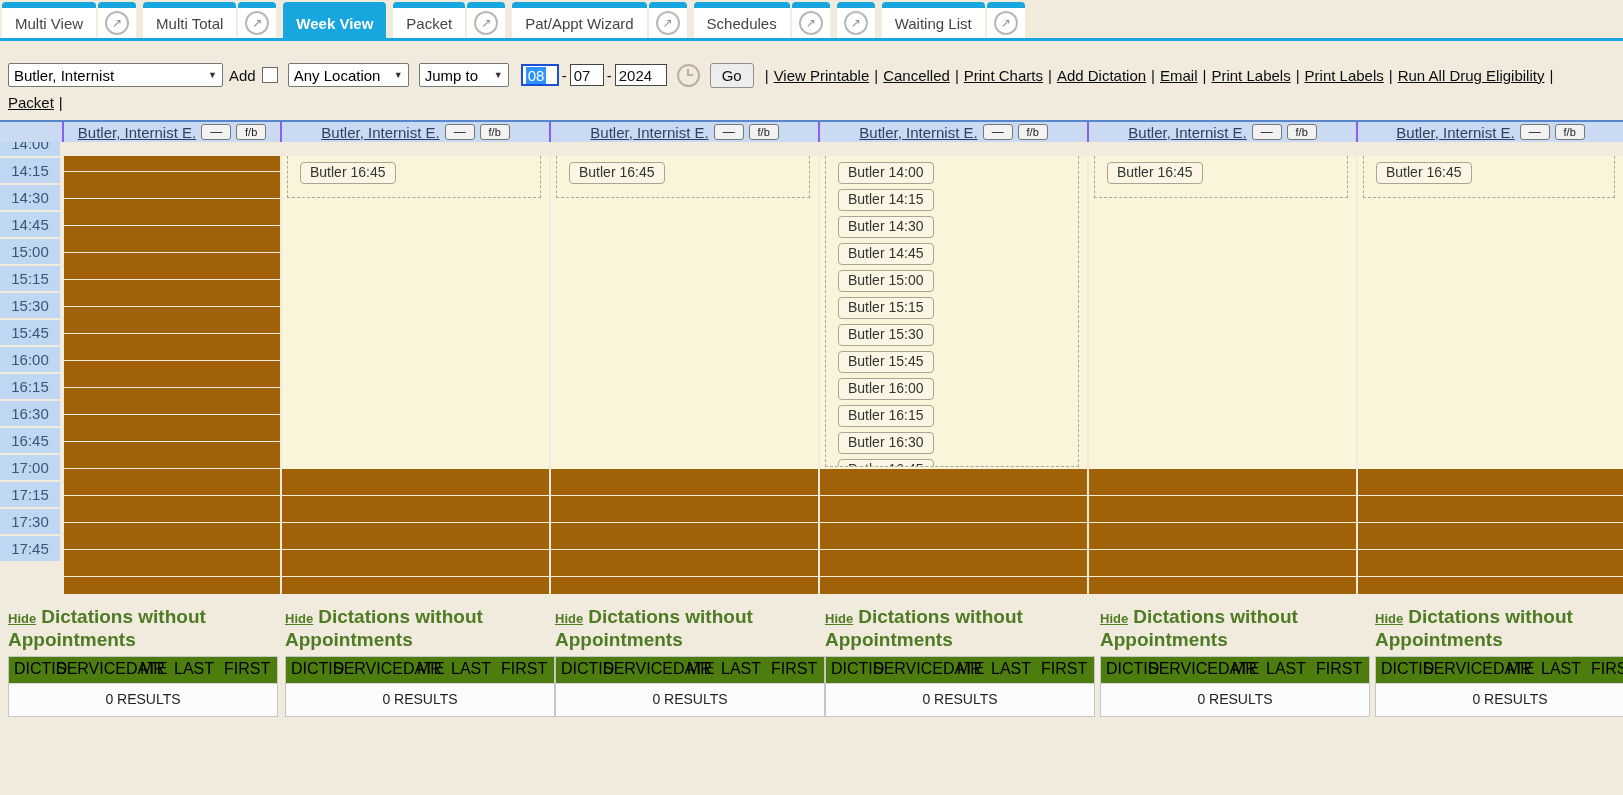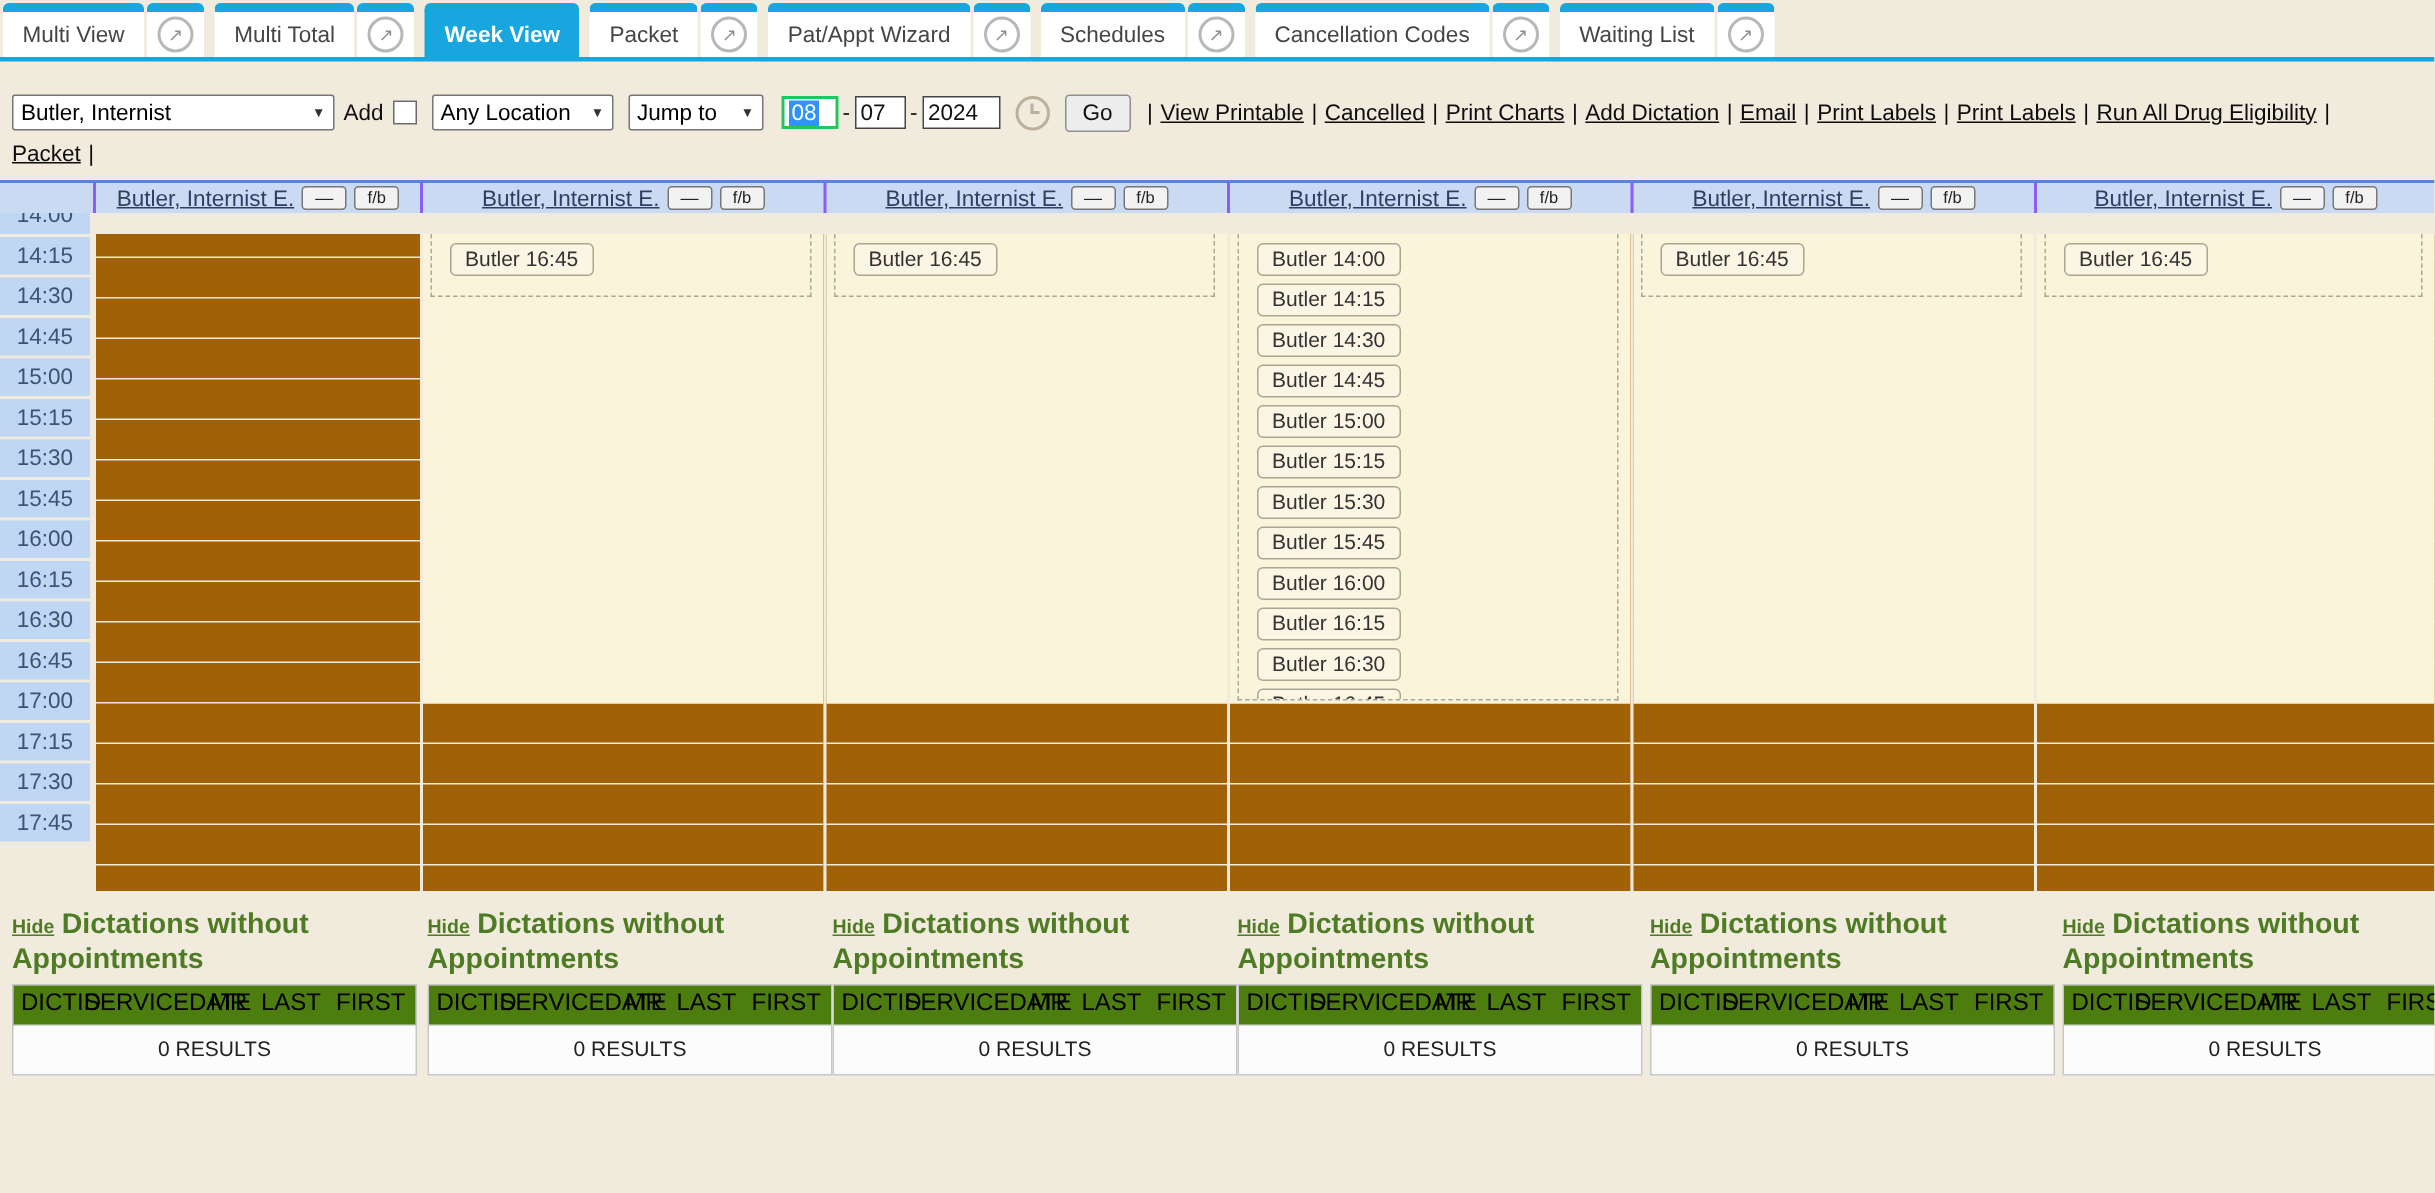--- a/index.html
+++ b/index.html
@@ -22,21 +22,21 @@
   
   #toolbar{position:absolute;top:61px;left:8px;width:1610px;height:28px;display:flex;
        align-items:center;gap:6px;white-space:nowrap;overflow:hidden;font-size:15px;color:#111;}
   .fsel{display:inline-flex;align-items:center;justify-content:space-between;border:1px solid #767676;
        background:#fff;height:24px;padding:0 5px;font-size:15px;color:#000;border-radius:2px;box-sizing:border-box;}
   .fsel .car{font-size:9px;color:#333;margin-left:8px;}
   .checkbox{width:14px;height:14px;border:1px solid #6b6b6b;background:#fff;display:inline-block;}
   .dgroup{display:flex;align-items:center;gap:3px;}
   .din{height:22px;background:#fff;border:1px solid #454545;font-size:15px;display:flex;
        align-items:center;padding:0 3px;box-sizing:border-box;}
-  .din.focused{border:2px solid #22c55e;}
+  .din.focused{border:2px solid #1d4ed8;}
   .din .sel{background:#2E93FB;color:#fff;padding:0 2px;}
   .clock{width:19px;height:19px;border:2px solid #BCB09C;border-radius:50%;position:relative;display:inline-block;}
   .clock::before{content:"";position:absolute;left:8px;top:3px;width:2px;height:7px;background:#BCB09C;}
   .clock::after{content:"";position:absolute;left:9px;top:8px;width:5px;height:2px;background:#BCB09C;}
   .btn{height:25px;padding:0 11px;background:#EDEDED;border:1px solid #8F8F8F;border-radius:3px;
        font-size:15px;color:#111;display:inline-flex;align-items:center;}
   .tlink{color:#0d0d0d;text-decoration:underline;font-size:15px;}
   .sep{margin:0 5px;font-size:15px;color:#0d0d0d;}
   #toolbar-row2{position:absolute;top:94px;left:8px;font-size:15px;}
 
@@ -114,21 +114,20 @@
           <span class="circle-icon">↗</span>
         </a>
       </div>
       <div class="tab-group">
         <a class="tab">Schedules</a>
         <a class="tab icon-tab">
           <span class="circle-icon">↗</span>
         </a>
       </div>
       <div class="tab-group">
-        <a class="tab">Cancellation Codes</a>
         <a class="tab icon-tab">
           <span class="circle-icon">↗</span>
         </a>
       </div>
       <div class="tab-group">
         <a class="tab">Waiting List</a>
         <a class="tab icon-tab">
           <span class="circle-icon">↗</span>
         </a>
       </div>

